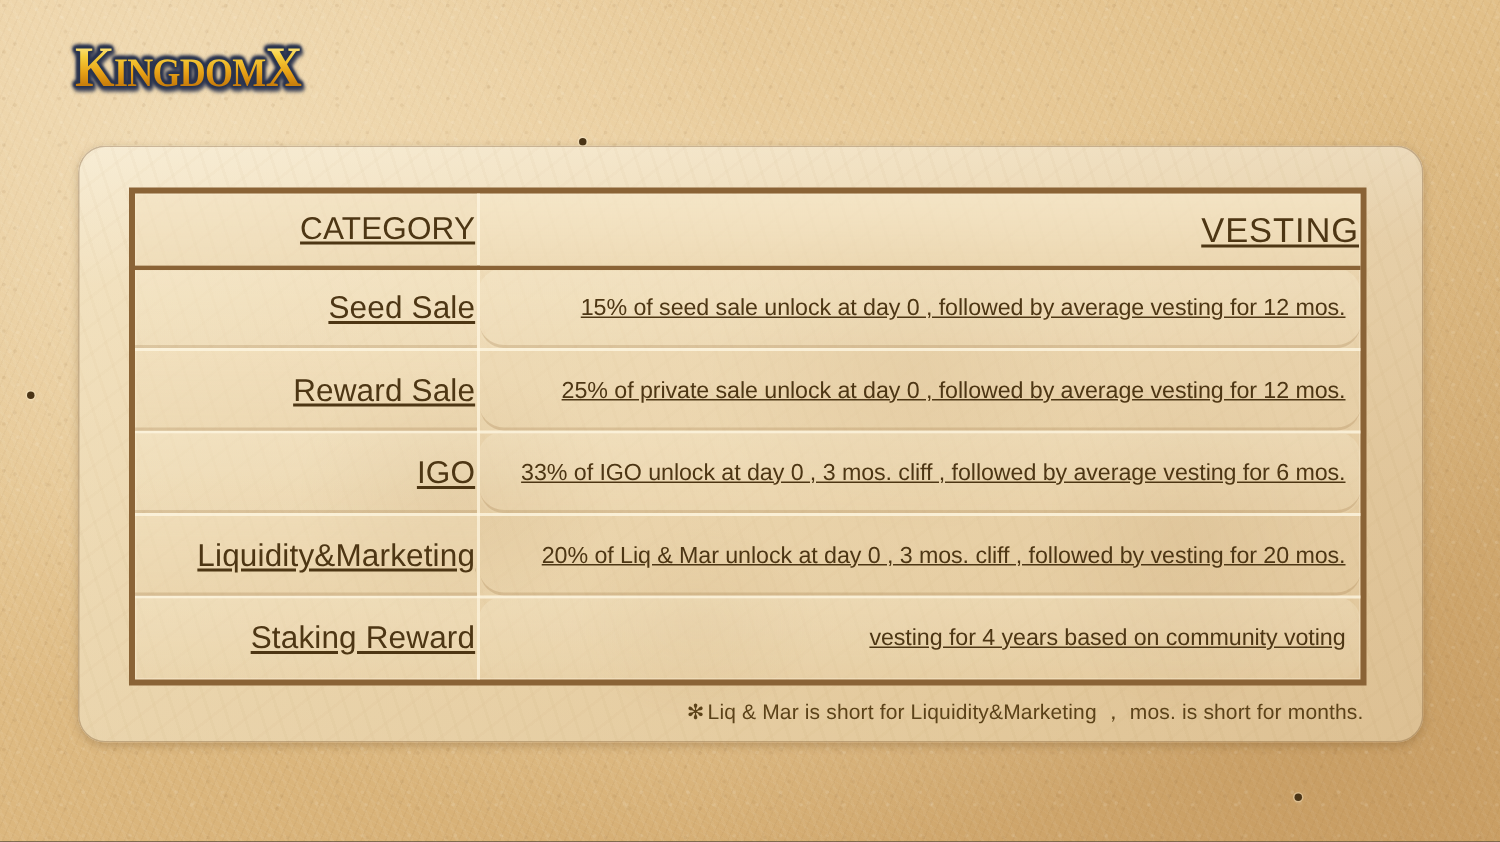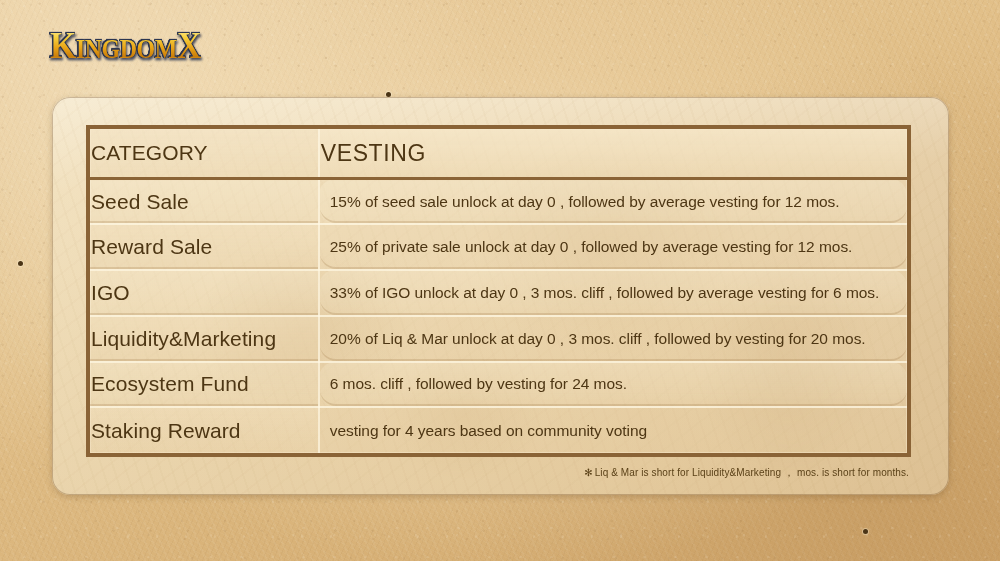--- a/index.html
+++ b/index.html
@@ -133,26 +133,27 @@
   table.vest {
     width: 100%;
     height: 100%;
     border-collapse: collapse;
     table-layout: fixed;
   }
 
   table.vest col.c-cat { width: 28%; }
 
   table.vest th, table.vest td {
-    text-align: left;
+    text-align: right;
     vertical-align: middle;
     color: #4d3614;
     border-bottom: 2px solid rgba(255,248,228,0.75);
     box-shadow: inset 0 -3px 0 -1px rgba(150,110,60,0.22);
     position: relative;
+    text-decoration: underline;
   }
 
   table.vest tbody tr:last-child th,
   table.vest tbody tr:last-child td {
     border-bottom: none;
     box-shadow: none;
   }
 
   
   table.vest th.cat, table.vest td.cat {
@@ -188,21 +189,21 @@
   }
 
   
   tbody tr:nth-child(odd) td { background-image: linear-gradient(180deg, rgba(255,248,226,0.22), rgba(255,248,226,0.05)); }
 
   
   #footnote {
     position: absolute;
     right: 40px;
     top: 369px;
-    font-size: 10px;
+    font-size: 14px;
     color: #5b4219;
     letter-spacing: 0.1px;
     white-space: nowrap;
   }
   #footnote .star { margin-right: 2px; }
 </style>
 </head>
 <body>
 
 <div id="stage">
@@ -244,24 +245,20 @@
             </tr>
             <tr>
               <td class="cat">IGO</td>
               <td class="vest-desc">33% of IGO unlock at day 0 , 3 mos. cliff , followed by average vesting for 6 mos.</td>
             </tr>
             <tr>
               <td class="cat">Liquidity&amp;Marketing</td>
               <td class="vest-desc">20% of Liq &amp; Mar unlock at day 0 , 3 mos. cliff , followed by vesting for  20 mos.</td>
             </tr>
             <tr>
-              <td class="cat">Ecosystem Fund</td>
-              <td class="vest-desc">6 mos. cliff , followed by vesting for 24 mos.</td>
-            </tr>
-            <tr>
               <td class="cat">Staking Reward</td>
               <td class="vest-desc">vesting for  4 years based on community voting</td>
             </tr>
           </tbody>
       </table>
     </div>
 
     <div id="footnote">
       <span class="star">✻</span><span>Liq &amp; Mar is short for Liquidity&amp;Marketing ， mos. is short for months.</span>
     </div>

